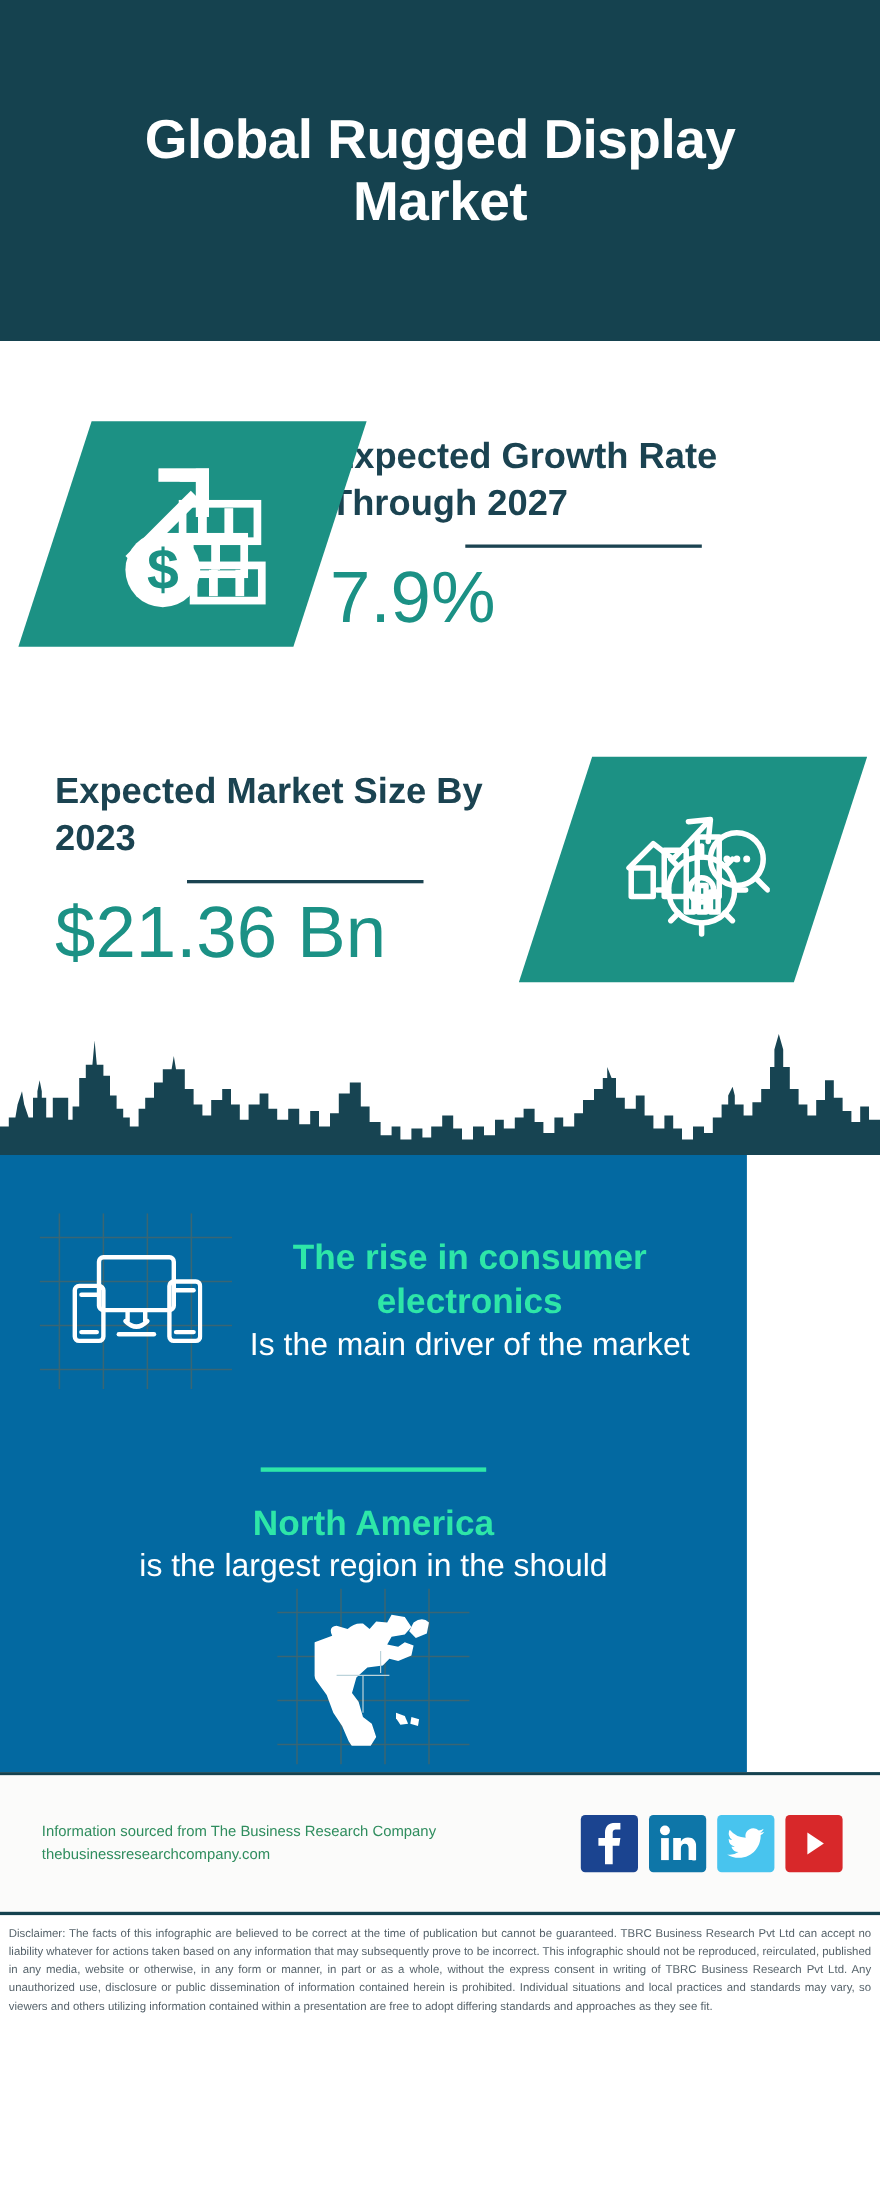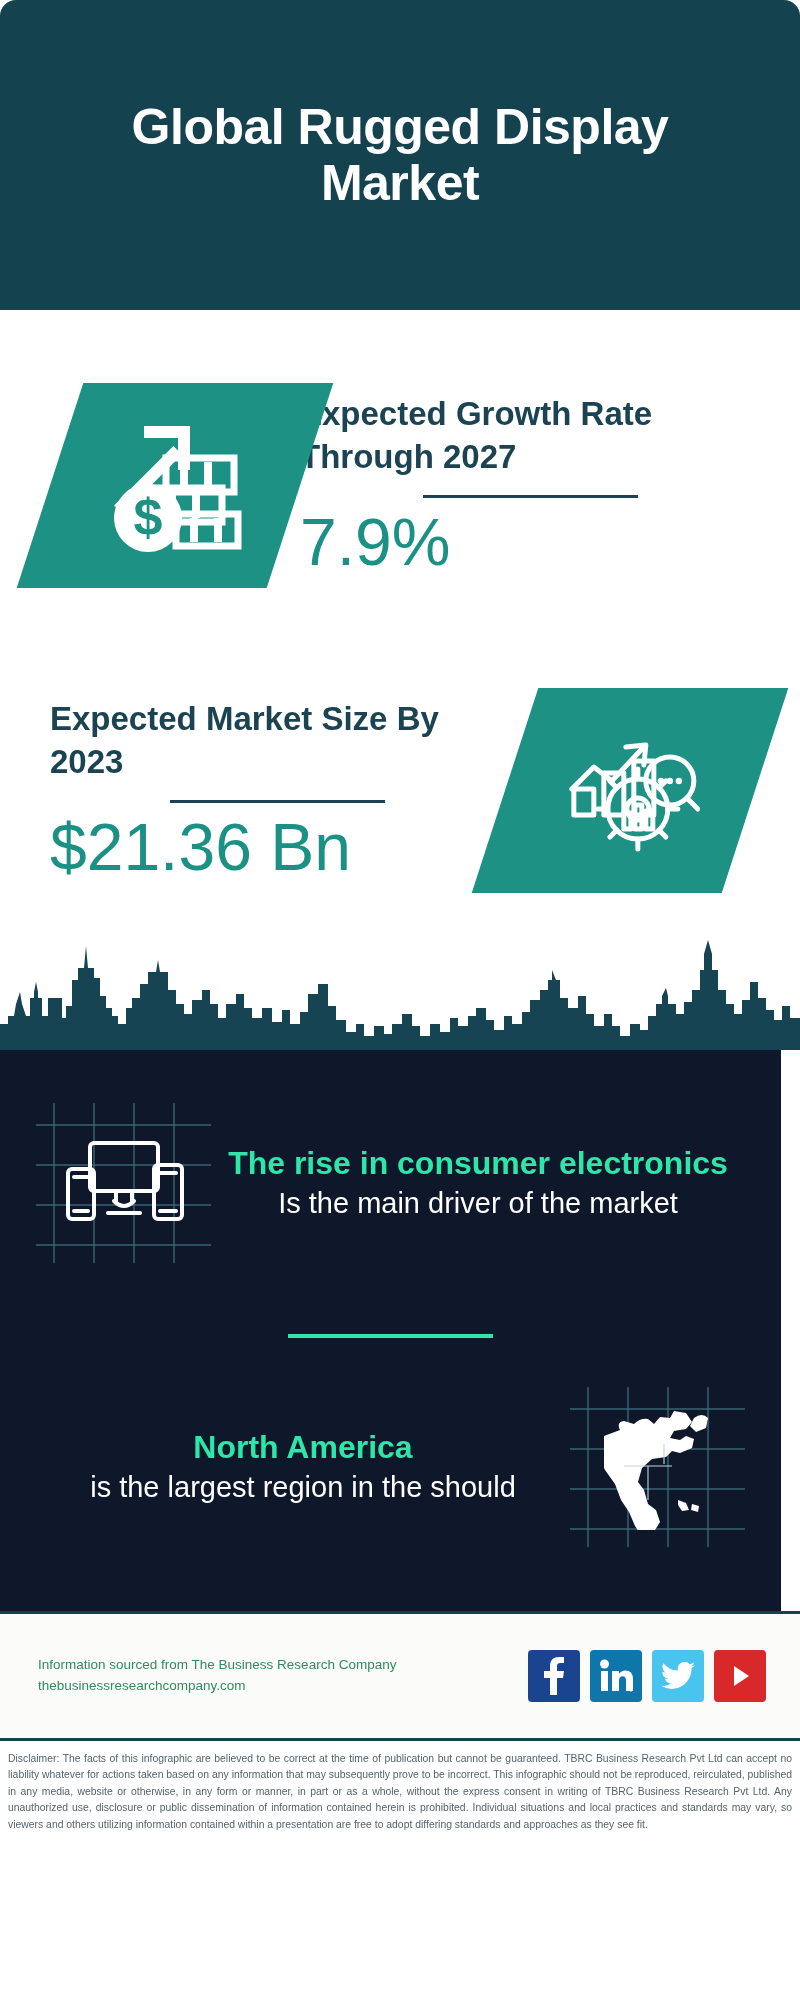--- a/index.html
+++ b/index.html
@@ -8,21 +8,20 @@
     height: 2000px;
     background: #ffffff;
     font-family: "Liberation Sans", sans-serif;
   }
   .page {
     position: relative;
     width: 800px;
     height: 2000px;
     overflow: hidden;
     background: #ffffff;
-    border-radius: 16px;
   }
 
   
   .header {
     width: 800px;
     height: 310px;
     background: #15424f;
     display: flex;
     align-items: center;
     justify-content: center;
@@ -83,31 +82,31 @@
   .skyline-wrap {
     position: relative;
     width: 800px;
     height: 130px;
     background: #ffffff;
   }
   .skyline-wrap svg { display: block; width: 800px; height: 130px; }
 
   
   .dark-panel {
-    width: 781px;
-    background: #0f172a;
+    width: 679px;
+    background: #0369a1;
     padding: 8px 0 42px;
   }
   .insight {
     display: flex;
     align-items: center;
     padding: 0 36px;
   }
   .insight-1 { height: 250px; }
-  .insight-2 { height: 205px; }
+  .insight-2 { height: 205px; flex-direction: column; }
 
   .grid-box {
     position: relative;
     width: 175px;
     height: 160px;
     flex: 0 0 auto;
     display: flex;
     align-items: center;
     justify-content: center;
   }

